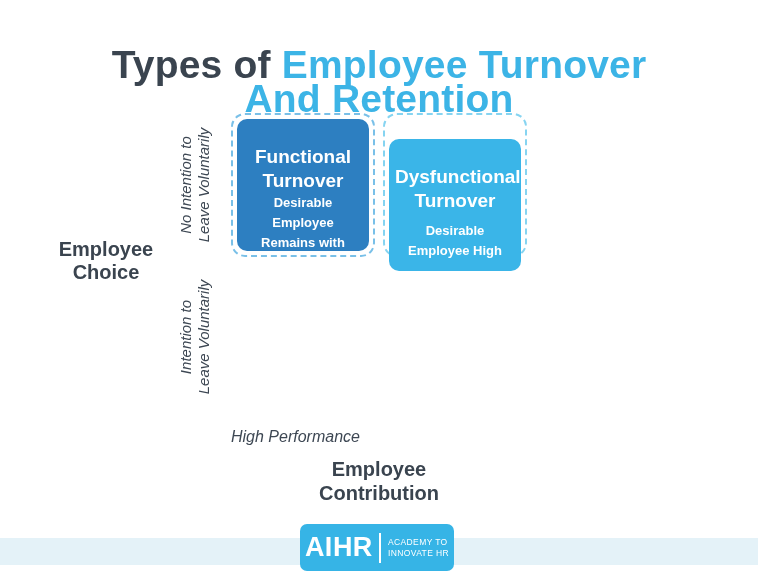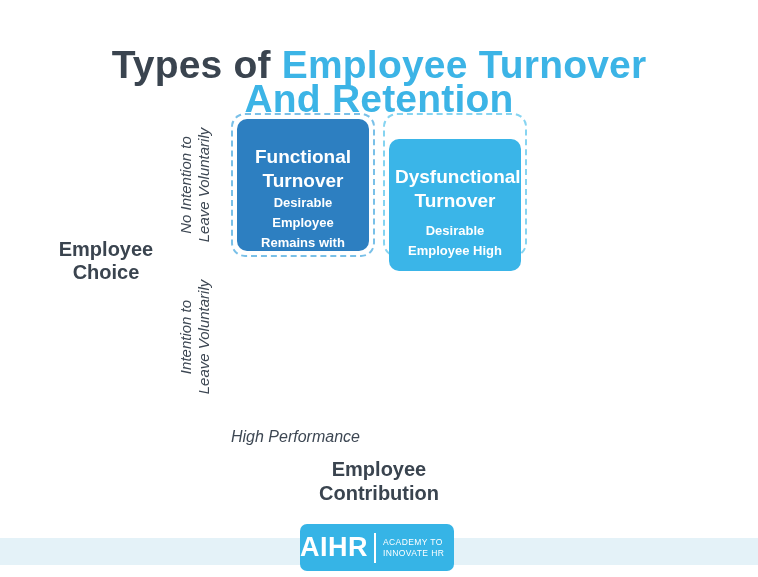--- a/index.html
+++ b/index.html
@@ -129,20 +129,21 @@
     left: 0; right: 0;
     top: 538px; height: 27px;
   }
   .logo {
     position: absolute;
     left: 300px; top: 524px;
     width: 154px; height: 47px;
     border-radius: 7px;
     display: flex;
     align-items: center;
+    justify-content: center;
   }
   .logo-word {
     color: #ffffff;
     font-size: 27px;
     font-weight: bold;
     letter-spacing: 0.5px;
   }
   .logo-divider {
     width: 2px; height: 30px;
     background: #ffffff;

